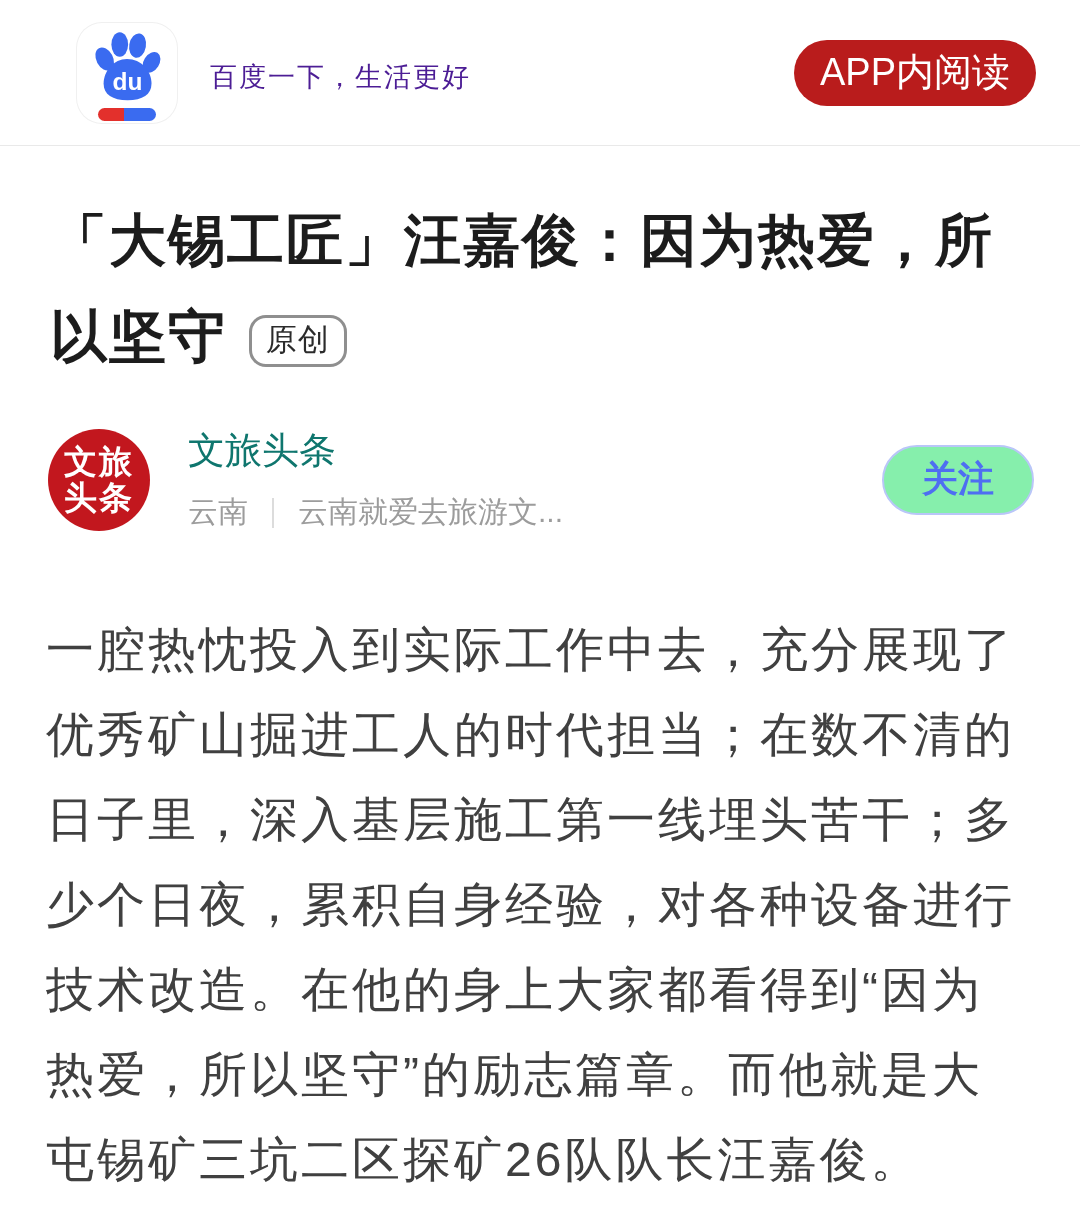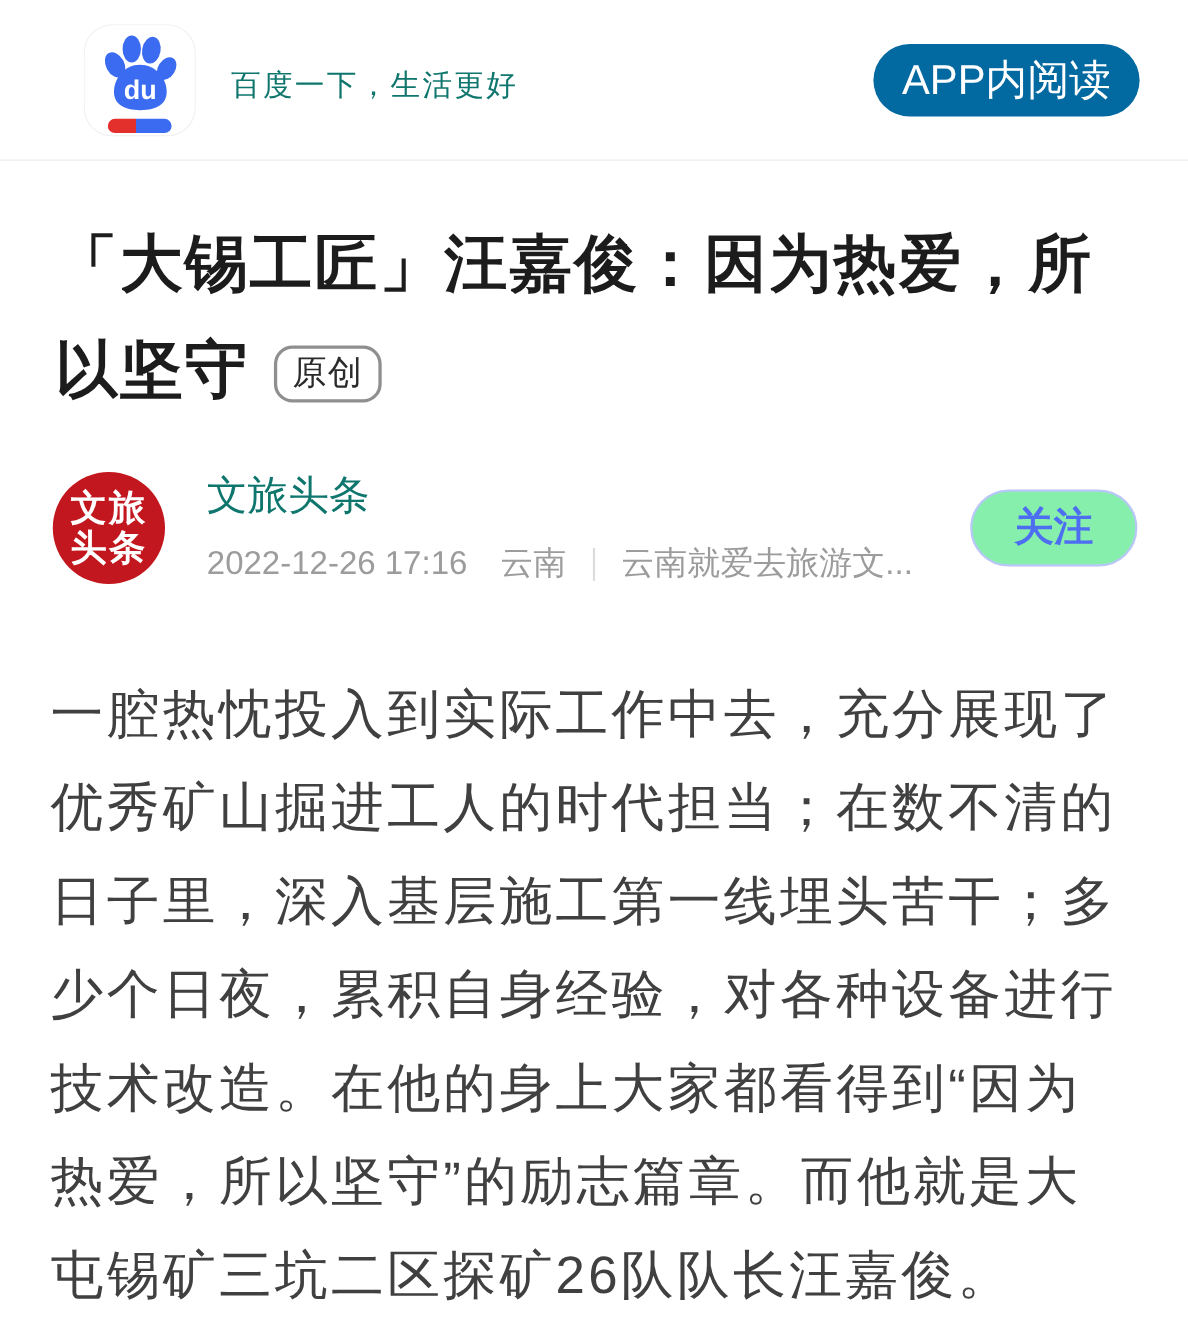--- a/index.html
+++ b/index.html
@@ -48,30 +48,30 @@
   .app-name {
     font-size: 54px;
     font-weight: 700;
     color: #1e1e1e;
     letter-spacing: 1px;
     line-height: 1.05;
   }
   .tagline {
     margin-top: 9px;
     font-size: 27px;
-    color: #0f766e;
+    color: #4c1d95;
     letter-spacing: 2px;
   }
   .read-btn {
     margin-left: auto;
     width: 242px;
     height: 66px;
     border: none;
     border-radius: 43px;
-    background: #0369a1;
+    background: #b91c1c;
     color: #ffffff;
     font-size: 38px;
     font-family: "Liberation Sans", sans-serif;
     cursor: pointer;
   }
 
   
   .title-block {
     margin: 46px 50px 0 50px;
     font-size: 57px;
@@ -206,21 +206,20 @@
   </h1>
 
   <div class="author-row">
     <div class="avatar">
       <span>文旅</span>
       <span>头条</span>
     </div>
     <div class="author-info">
       <div class="author-name">文旅头条</div>
       <div class="meta">
-        <span class="time">2022-12-26 17:16</span>
         <span class="location">云南</span>
         <span class="divider"></span>
         <span class="source">云南就爱去旅游文...</span>
       </div>
     </div>
     <button class="follow-btn">关注</button>
   </div>
 
   <article class="body-text">一腔热忱投入到实际工作中去，充分展现了优秀矿山掘进工人的时代担当；在数不清的日子里，深入基层施工第一线埋头苦干；多少个日夜，累积自身经验，对各种设备进行技术改造。在他的身上大家都看得到“因为热爱，所以坚守”的励志篇章。而他就是大屯锡矿三坑二区探矿26队队长汪嘉俊。</article>
 

